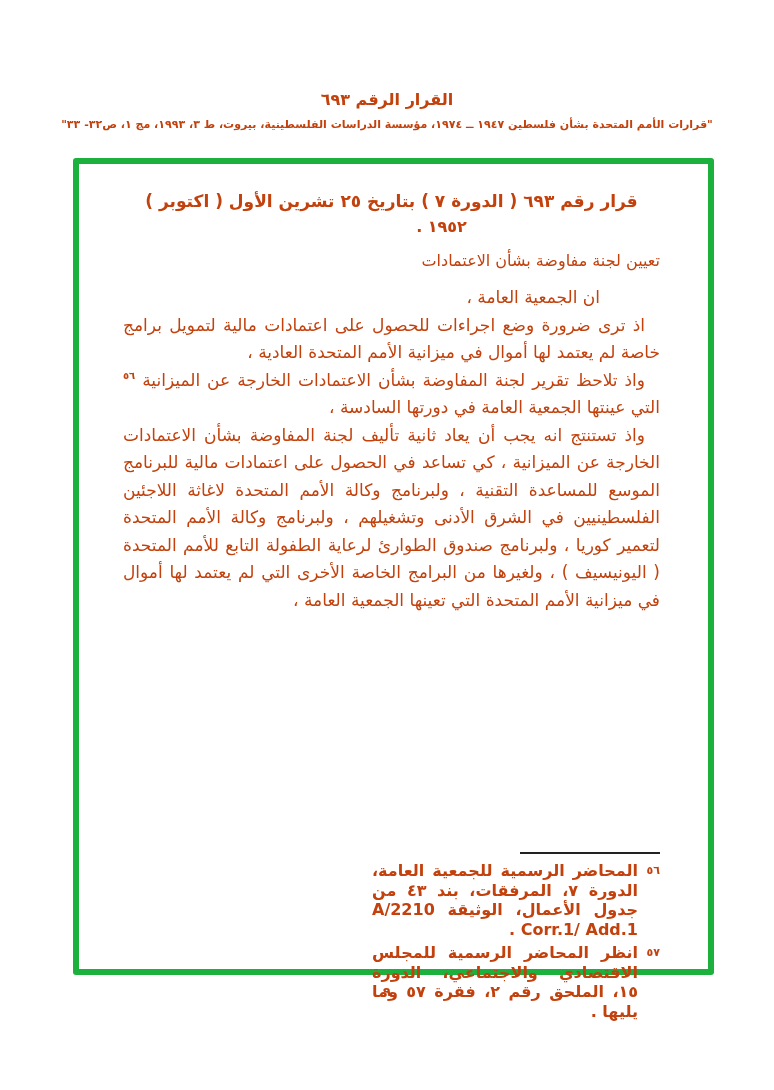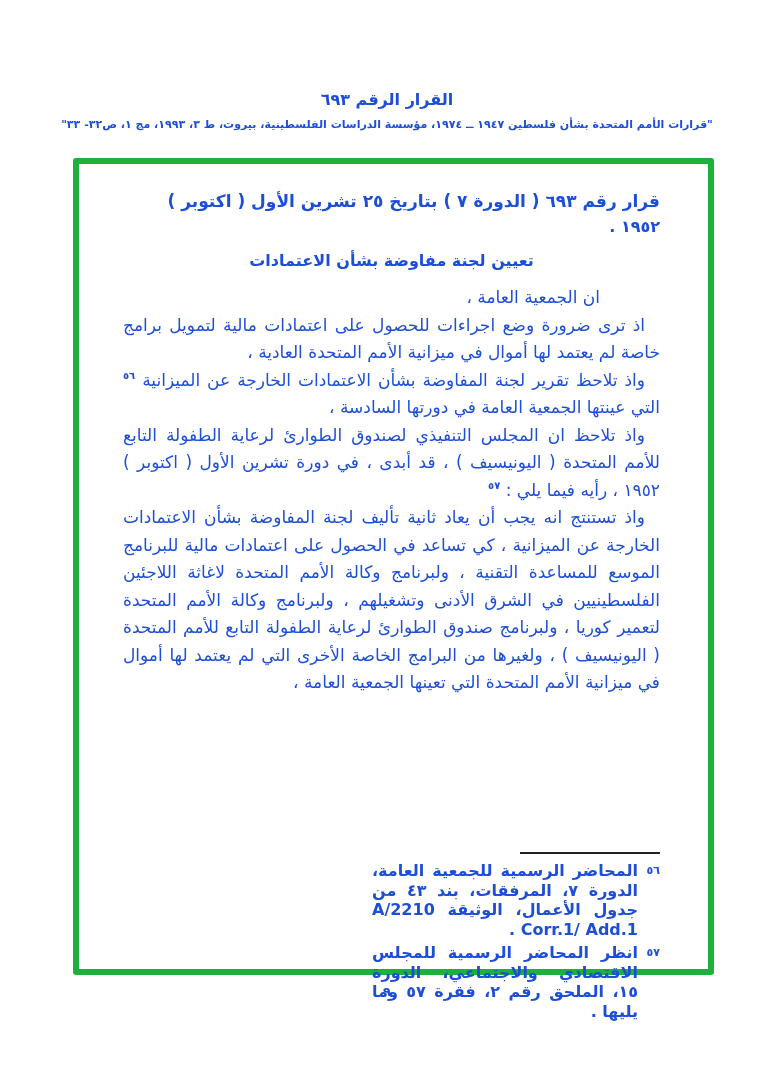--- a/index.html
+++ b/index.html
@@ -1,21 +1,21 @@
 <!DOCTYPE html>
 <html lang="ar"><head>
 <meta charset="utf-8">
 <style>
   html,body{margin:0;padding:0;background:#ffffff;}
   .page{
     position:relative;
     width:774px;height:1090px;
     background:#ffffff;
     font-family:"DejaVu Sans", sans-serif;
-    color:#1d4ed8;
+    color:#c2410c;
     overflow:hidden;
   }
   
   .doc-header{position:absolute;top:0;left:0;width:100%;}
   .doc-title{
     position:absolute;top:90px;left:0;width:100%;
     text-align:center;font-size:16px;font-weight:bold;direction:rtl;
   }
   .doc-citation{
     position:absolute;top:118px;left:0;width:100%;
@@ -31,28 +31,28 @@
     border-radius:3px;
     background:#fff;
   }
   .res-inner{
     direction:rtl;
     padding:24px 48px 0 44px;
     font-size:17px;
     line-height:27.5px;
   }
   .res-title-l1{
-    font-weight:bold;font-size:17px;line-height:26px;
+    text-align:center;font-weight:bold;font-size:17px;line-height:26px;
   }
   .res-title-l2{
-    direction:rtl;text-align:right;padding-left:100px;
+    direction:rtl;text-align:center;padding-left:100px;
     font-weight:bold;font-size:16px;line-height:26px;
   }
   .res-subtitle{
-    text-align:center;font-weight:bold;font-size:16px;line-height:27px;
+    text-align:right;font-weight:normal;font-size:16px;line-height:27px;
   }
   .res-subtitle.first{margin-top:7px;}
   .res-body{margin-top:10px;}
   .para{
     margin:0;
     text-align:justify;
     text-align-last:right;
   }
   .para.ind-sm{text-indent:15px;}
   .para.ind-md{text-indent:26px;}
@@ -107,23 +107,20 @@
         </p>
 
         <p class="para ind-sm">
           <span class="bold">اذ ترى</span><span> ضرورة وضع اجراءات للحصول على اعتمادات مالية لتمويل برامج خاصة لم يعتمد لها أموال في ميزانية الأمم المتحدة العادية ،</span>
         </p>
 
         <p class="para ind-sm">
           <span class="bold">واذ تلاحظ</span><span> تقرير لجنة المفاوضة بشأن الاعتمادات الخارجة عن الميزانية </span><sup class="fn-ref">٥٦</sup><span> التي عينتها الجمعية العامة في دورتها السادسة ،</span>
         </p>
 
-        <p class="para ind-sm">
-          <span class="bold">واذ تلاحظ</span><span> ان المجلس التنفيذي لصندوق الطوارئ لرعاية الطفولة التابع للأمم المتحدة ( اليونيسيف ) ، قد أبدى ، في دورة تشرين الأول ( اكتوبر ) ١٩٥٢ ، رأيه فيما يلي : </span><sup class="fn-ref">٥٧</sup>
-        </p>
 
 
 
         <p class="para ind-sm">
           <span class="bold">واذ تستنتج</span><span> انه يجب أن يعاد ثانية تأليف لجنة المفاوضة بشأن الاعتمادات الخارجة عن الميزانية ، كي تساعد في الحصول على اعتمادات مالية للبرنامج الموسع للمساعدة التقنية ، ولبرنامج وكالة الأمم المتحدة لاغاثة اللاجئين الفلسطينيين في الشرق الأدنى وتشغيلهم ، ولبرنامج وكالة الأمم المتحدة لتعمير كوريا ، ولبرنامج صندوق الطوارئ لرعاية الطفولة التابع للأمم المتحدة ( اليونيسيف ) ، ولغيرها من البرامج الخاصة الأخرى التي لم يعتمد لها أموال في ميزانية الأمم المتحدة التي تعينها الجمعية العامة ،</span>
         </p>
 
       </div>
     </div>
 

